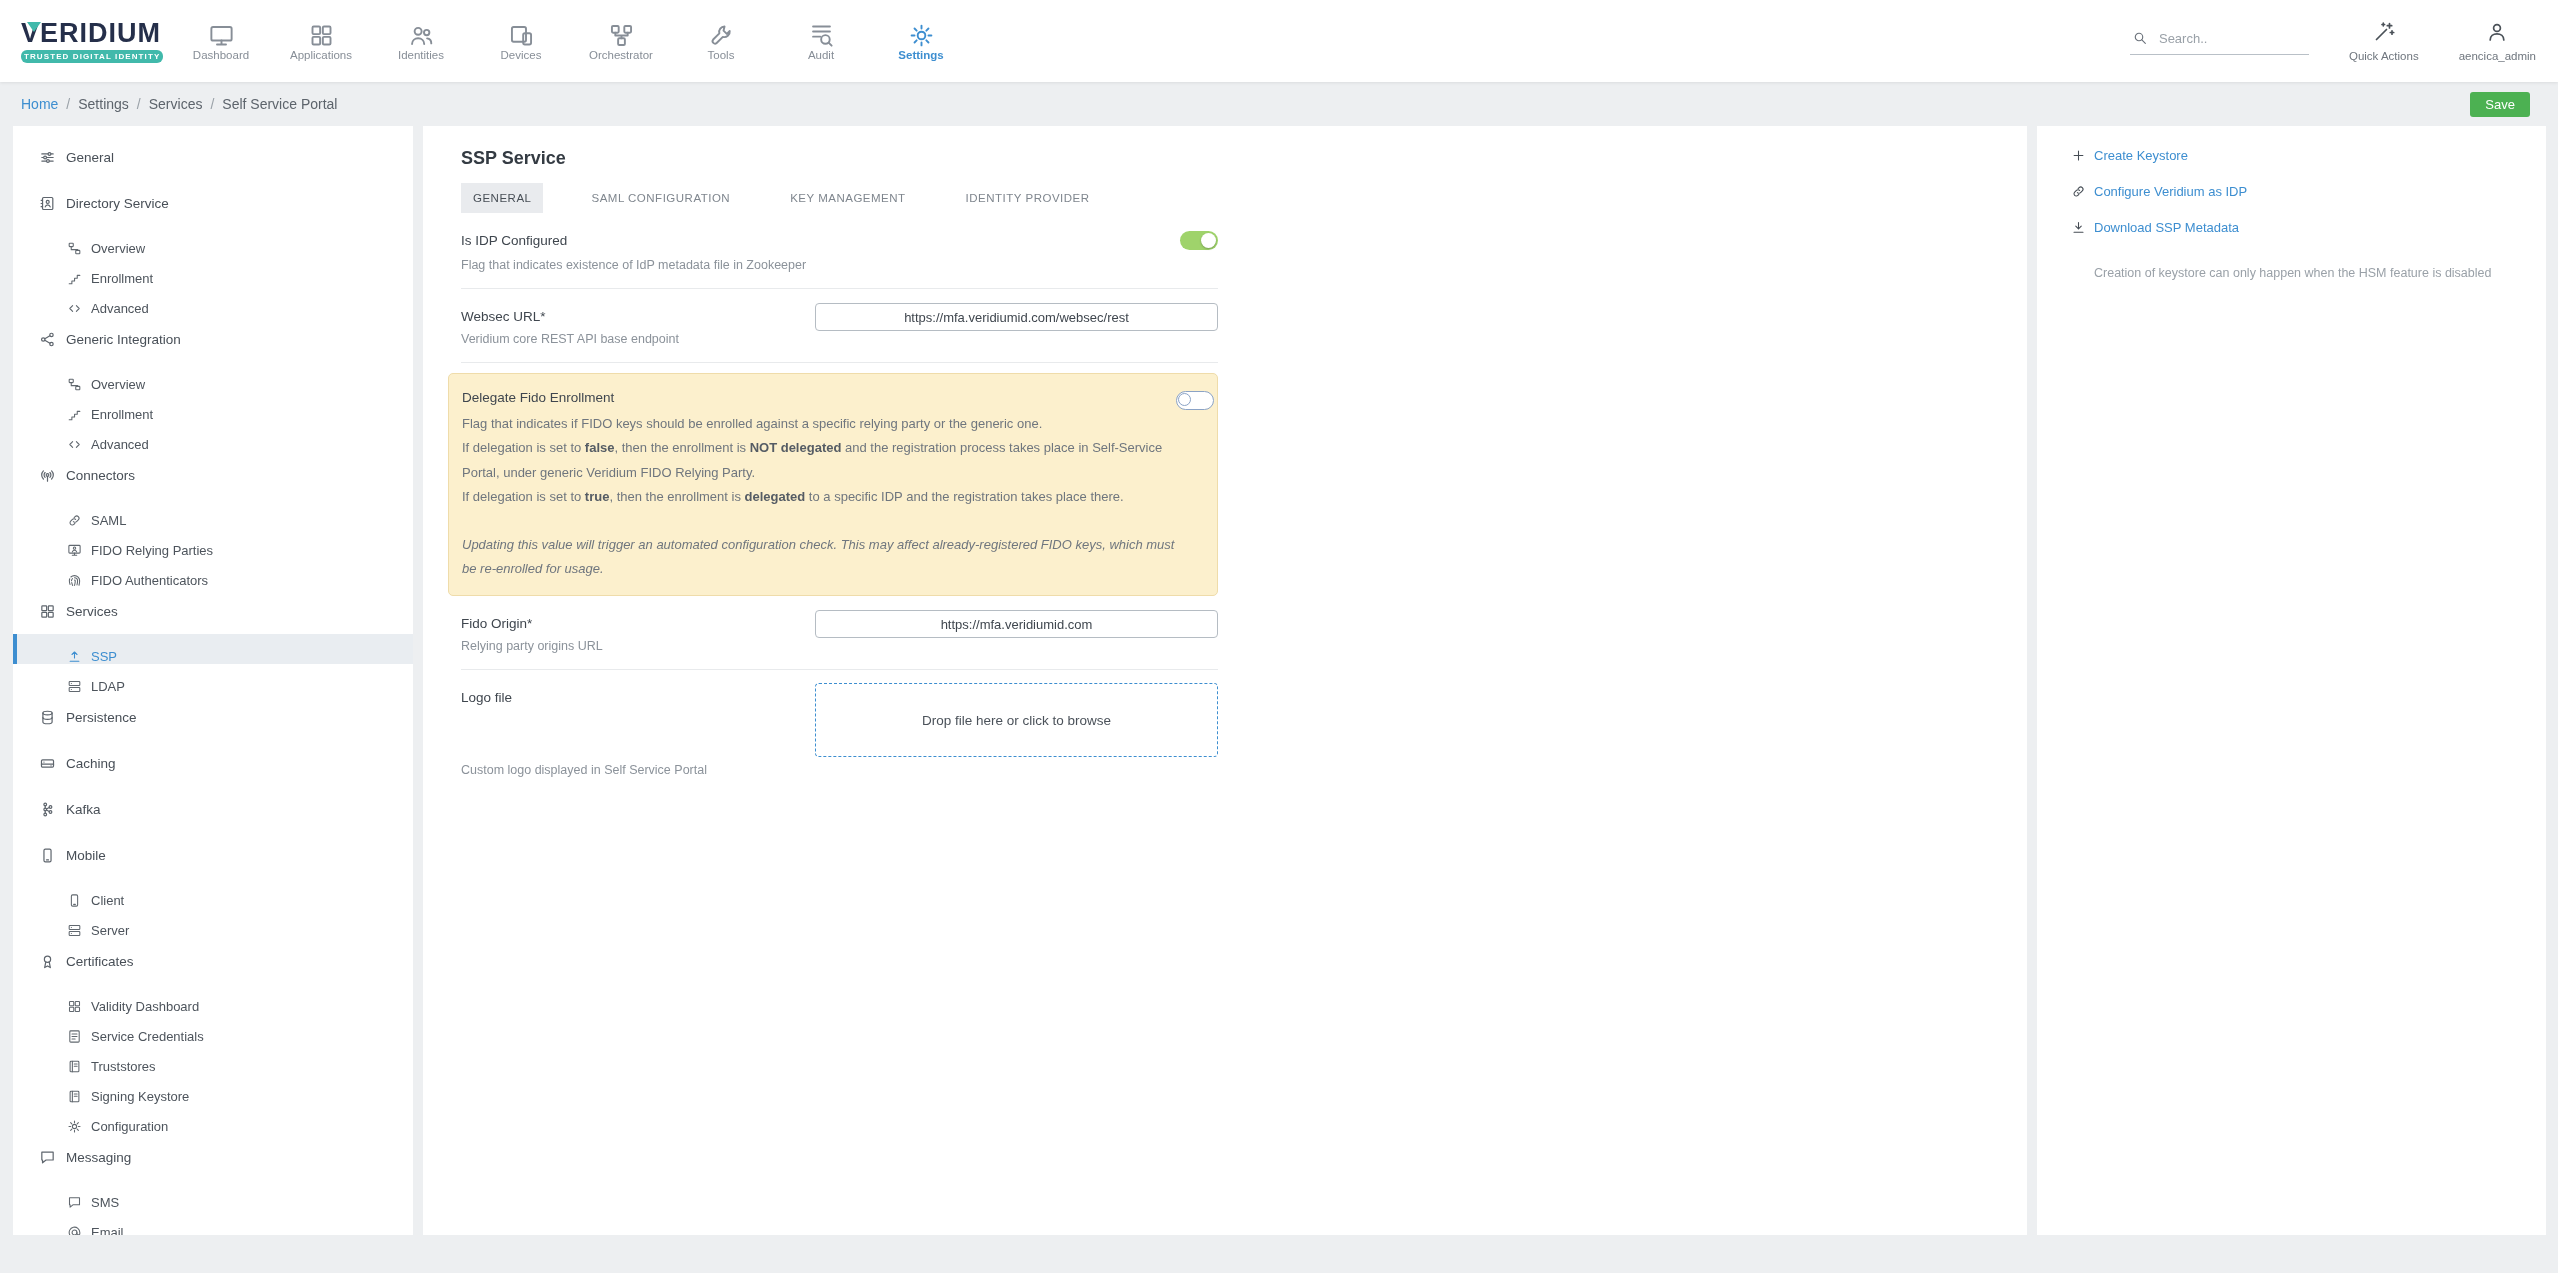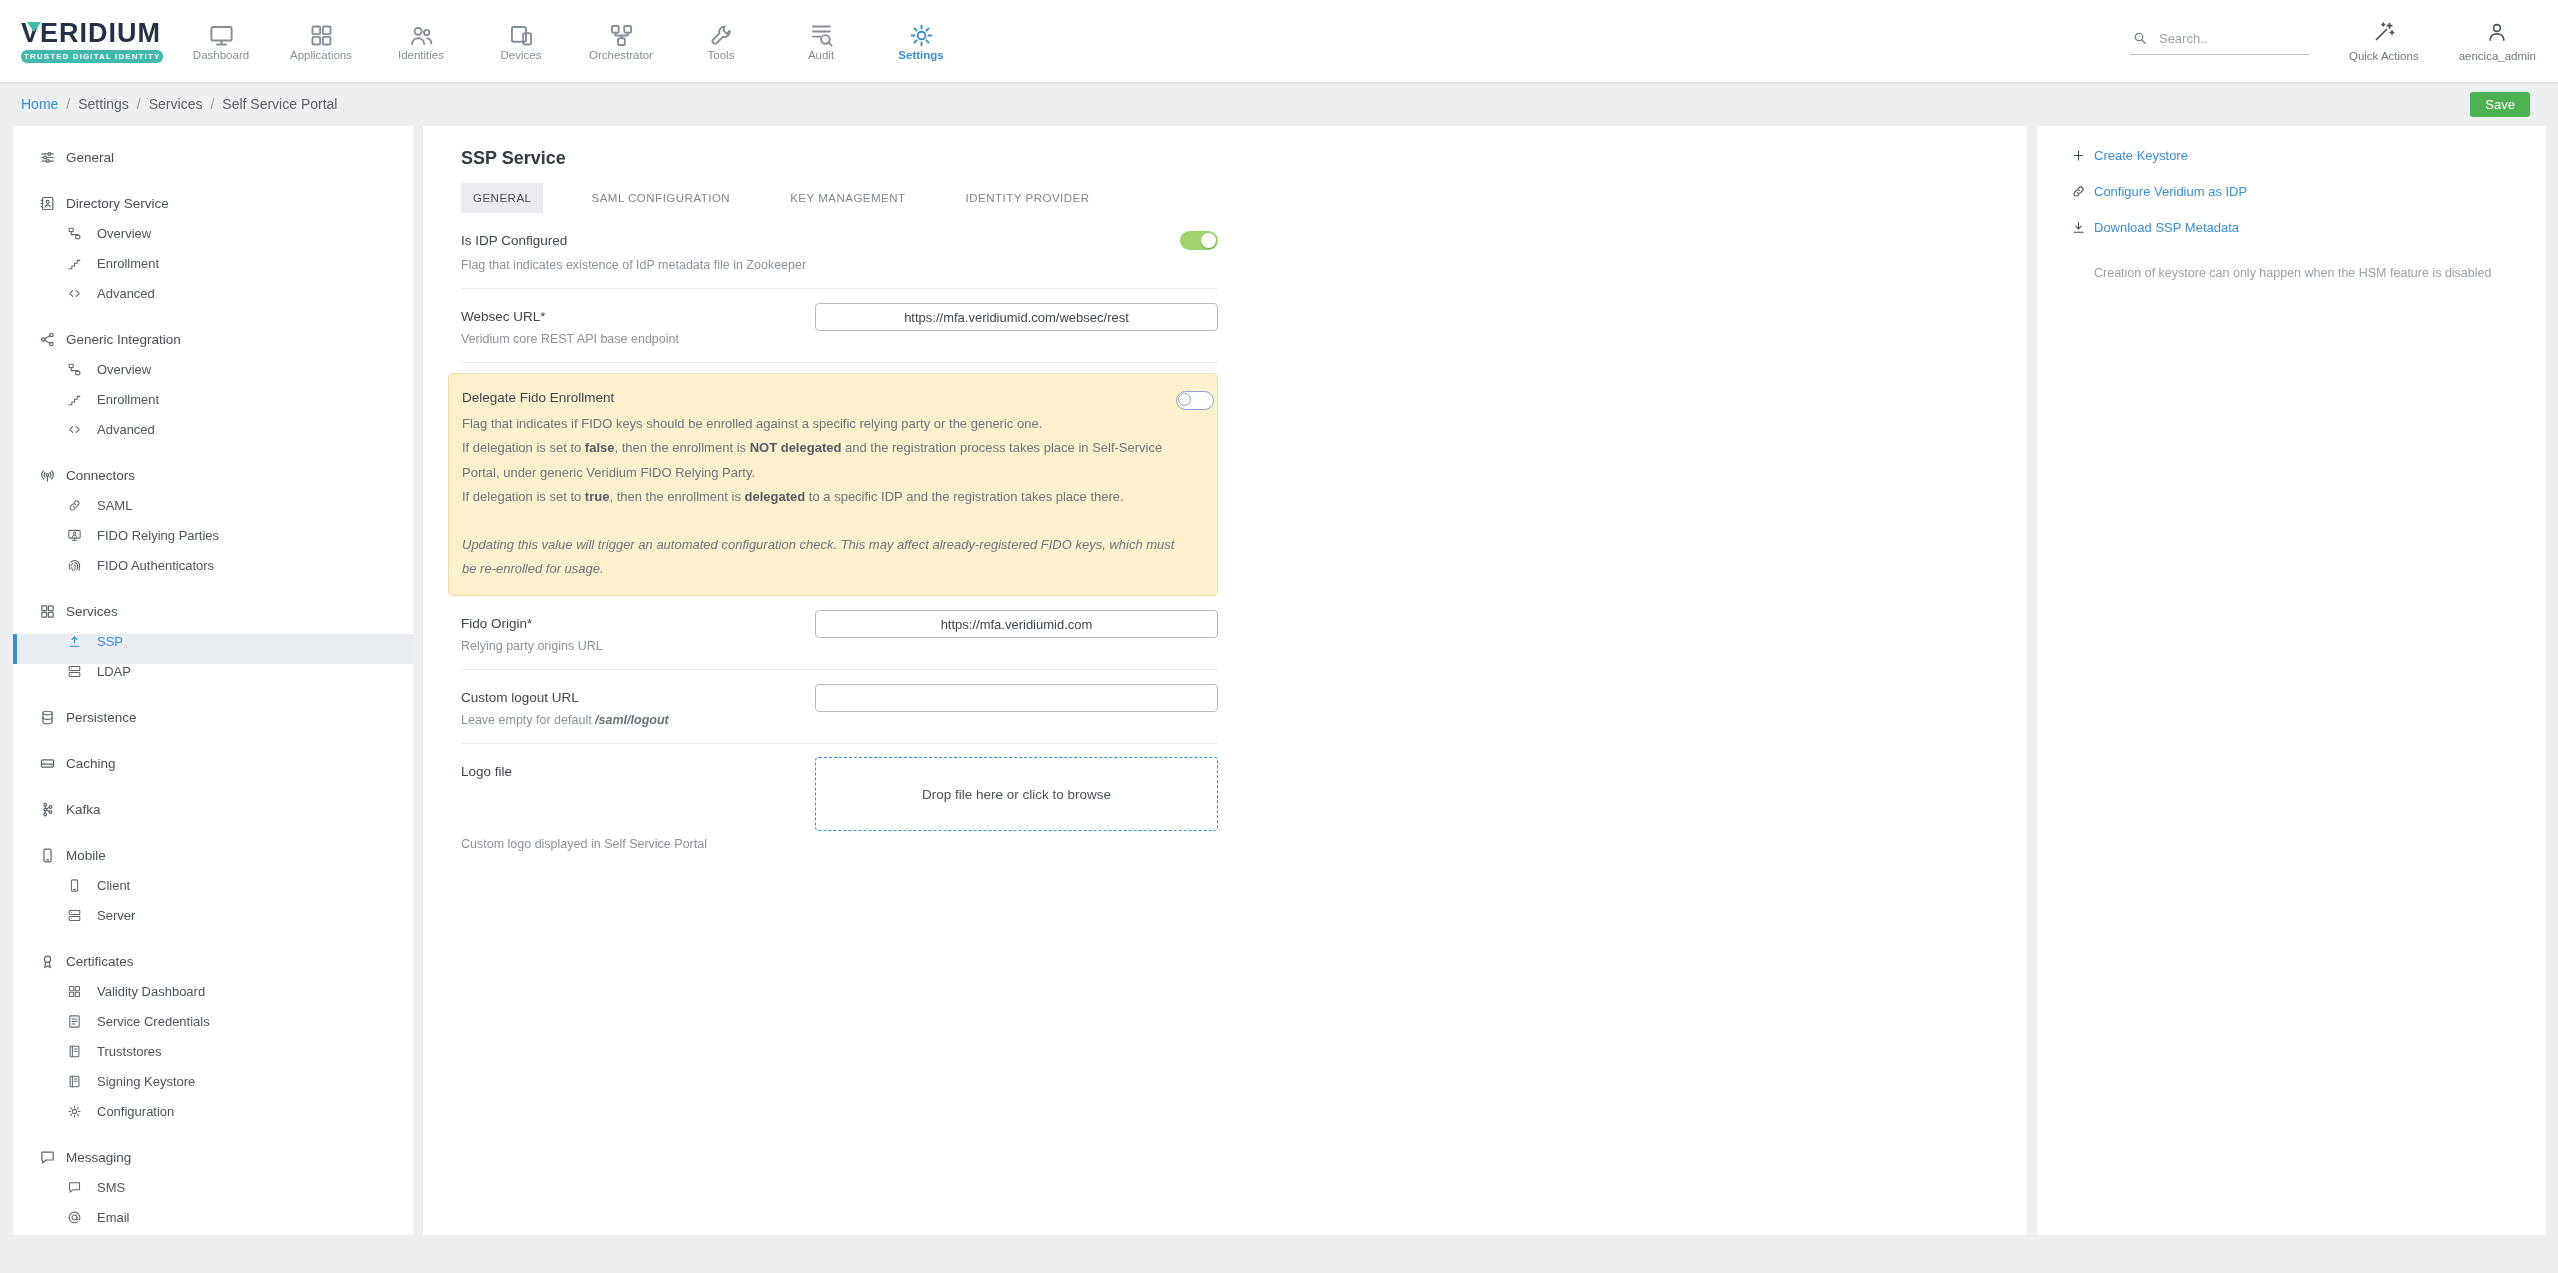--- a/index.html
+++ b/index.html
@@ -41,21 +41,21 @@
   .breadcrumb{display:flex;gap:8px;font-size:14px;color:#5d646c;align-items:center;}
   .bc-item.link{color:var(--accent,#3d8ed0);cursor:pointer;}
   .bc-sep{color:#9aa1a8;}
   .save-btn{margin-left:auto;background:var(--green,#4cb152);border:none;color:#fff;font-size:13px;
     font-family:inherit;padding:5px 15px;border-radius:3px;cursor:pointer;}
   
   .content{position:absolute;top:126px;left:13px;width:2533px;height:1109px;display:flex;gap:10px;}
   .sidebar{width:400px;background:#fff;padding-top:8px;box-sizing:border-box;flex:none;overflow:hidden;}
   .side-top{height:46px;display:flex;align-items:center;gap:10px;padding-left:26px;font-size:13.5px;color:#484f57;cursor:pointer;}
   .side-top .sicon{width:17px;height:17px;color:#5e656d;flex:none;}
-  .side-sub{height:30px;display:flex;align-items:flex-start;gap:15px;padding-left:54px;font-size:13px;color:#4d545c;cursor:pointer;}
+  .side-sub{height:30px;display:flex;align-items:flex-end;gap:9px;padding-left:54px;font-size:13px;color:#4d545c;cursor:pointer;}
   .side-sub .sicon{width:15px;height:15px;color:#61686f;flex:none;}
   .side-sub.active{background:#e9edf1;border-left:4px solid var(--accent,#3d8ed0);padding-left:50px;color:var(--accent,#3d8ed0);}
   .side-sub.active .sicon{color:var(--accent,#3d8ed0);}
   
   .card{width:1604px;background:#fff;box-sizing:border-box;padding:22px 0 0 38px;flex:none;position:relative;}
   .card h1{margin:0;font-size:18px;color:#343b43;}
   .tabs{display:flex;margin-top:14px;}
   .tab{padding:9px 12px;margin-right:36px;font-size:11.5px;letter-spacing:.5px;color:#7f868e;cursor:pointer;white-space:nowrap;}
   .tab.active{background:#e9ebee;color:#474e56;}
   .form{width:757px;}
@@ -588,29 +588,20 @@
       <div class="frow">
         <div class="fhead">
           <div class="fleft">
             <div class="flabel">Fido Origin*</div>
             <div class="fdesc">Relying party origins URL</div>
           </div>
           <input class="tinput" type="text" value="https://mfa.veridiumid.com" style="">
         </div>
       </div>
 
-      <div class="frow">
-        <div class="fhead">
-          <div class="fleft">
-            <div class="flabel">Custom logout URL</div>
-            <div class="fdesc" id="custom-logout-desc"><span>Leave empty for default </span><span class="b i">/saml/logout</span></div>
-          </div>
-          <input class="tinput" type="text" value="" style="">
-        </div>
-      </div>
 
       <div class="frow noborder">
         <div class="fhead">
           <div class="flabel">Logo file</div>
           <div class="dropzone">Drop file here or click to browse</div>
         </div>
         <div class="below-desc">Custom logo displayed in Self Service Portal</div>
       </div>
 
     </div>

